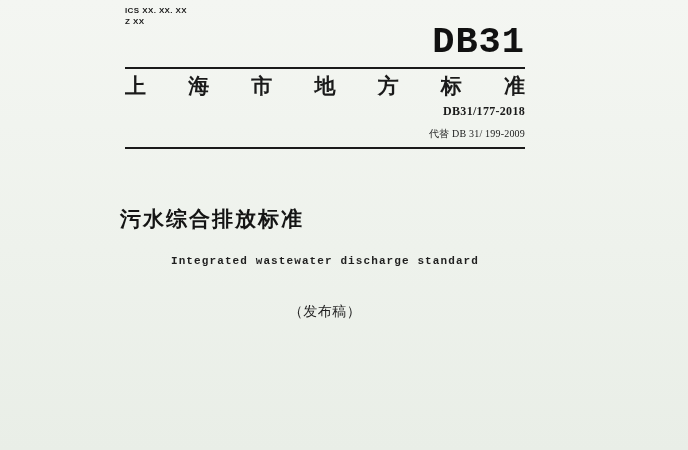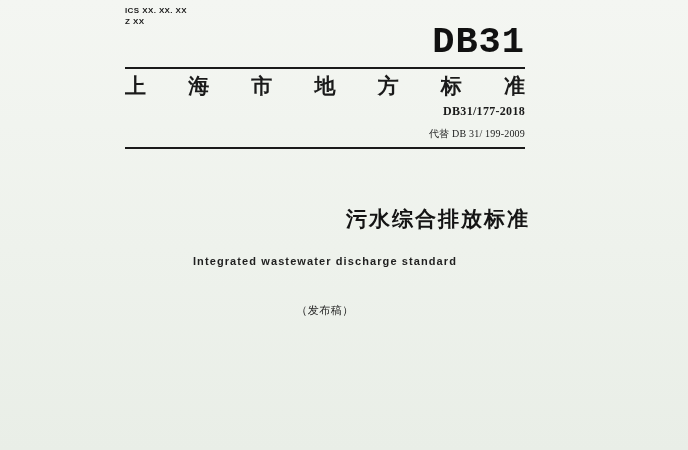--- a/index.html
+++ b/index.html
@@ -108,47 +108,47 @@
     width: 400px;
     height: 1.5px;
     background: #1a1a1a;
   }
 
   .doc-title {
     position: absolute;
     left: 0;
     top: 205px;
     width: 410px;
-    text-align: right;
+    text-align: left;
     font-family: "Liberation Serif", serif;
     font-size: 21px;
     font-weight: bold;
     color: #141414;
     letter-spacing: 2px;
   }
   .doc-subtitle {
     position: absolute;
     left: 0;
     top: 255px;
     width: 410px;
     text-align: center;
-    font-family: Liberation Sans, sans-serif;
+    font-family: Liberation Mono, monospace;
     font-size: 11px;
     font-weight: bold;
     color: #1f1f1f;
     letter-spacing: 1.1px;
   }
   .doc-note {
     position: absolute;
     left: 0;
     top: 303px;
     width: 410px;
     text-align: center;
     font-family: "Liberation Serif", serif;
-    font-size: 11px;
+    font-size: 14px;
     color: #1f1f1f;
     letter-spacing: 0.5px;
   }
 </style>
 </head>
 <body>
 
 <div class="page">
   <div class="sheet"></div>
 

